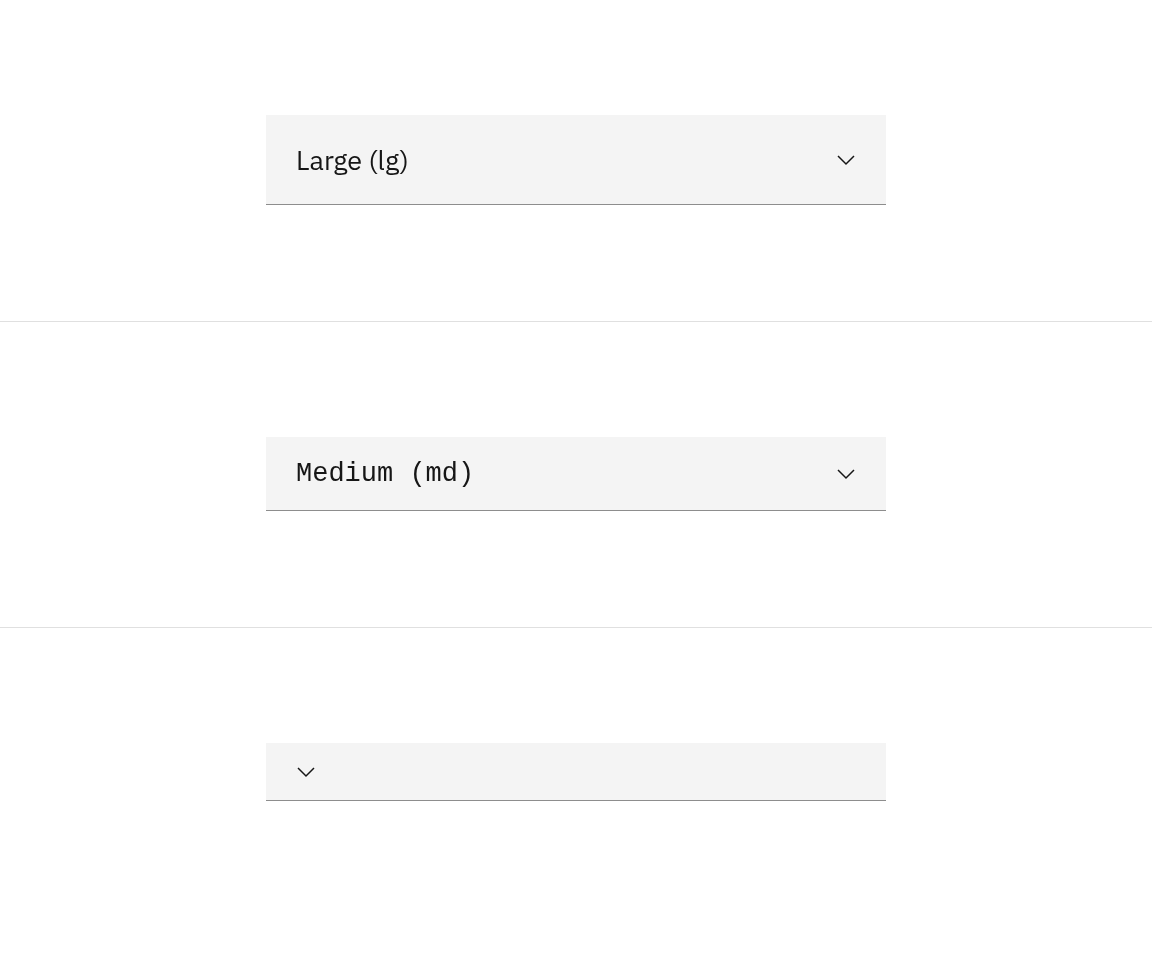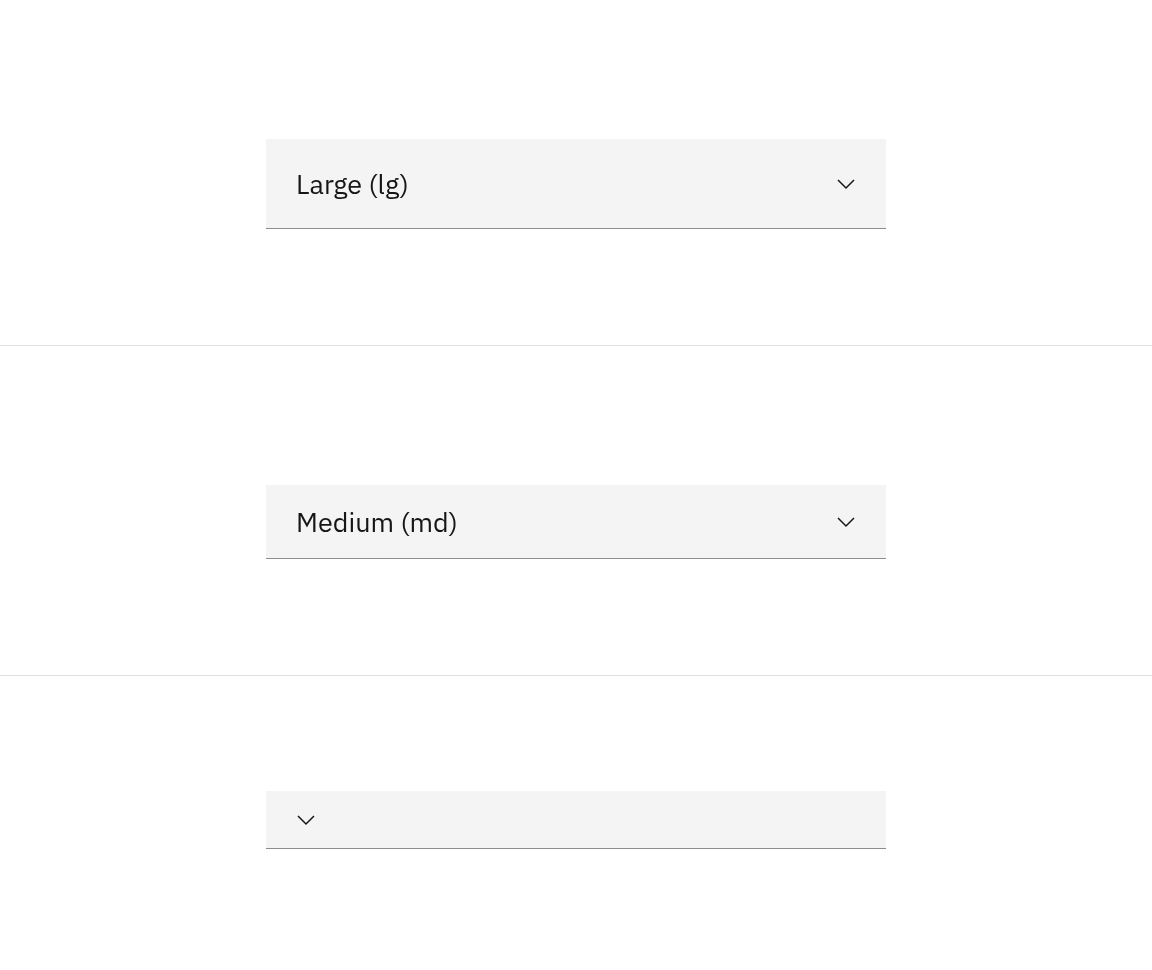--- a/index.html
+++ b/index.html
@@ -14,38 +14,38 @@
       height: 970px;
     }
     .section {
       display: flex;
       align-items: center;
       justify-content: center;
       padding: 115px 0 116px 0;
     }
     .section-divider {
       border-bottom: 1px solid #e0e0e0;
-      margin-top: 24px;
     }
     .accordion {
       width: 620px;
       background: #f4f4f4;
       border-bottom: 1px solid #8d8d8d;
       display: flex;
       align-items: center;
       justify-content: space-between;
       cursor: pointer;
     }
     .accordion-lg {
       height: 90px;
       padding: 0 30px;
     }
     .accordion-md {
       height: 74px;
       padding: 0 30px;
+      font-family: Liberation Mono, monospace;
     }
     .accordion-sm {
       height: 58px;
       padding: 0 30px;
     }
     .accordion-title {
       font-size: 27px;
       font-weight: 400;
       color: #161616;
     }

